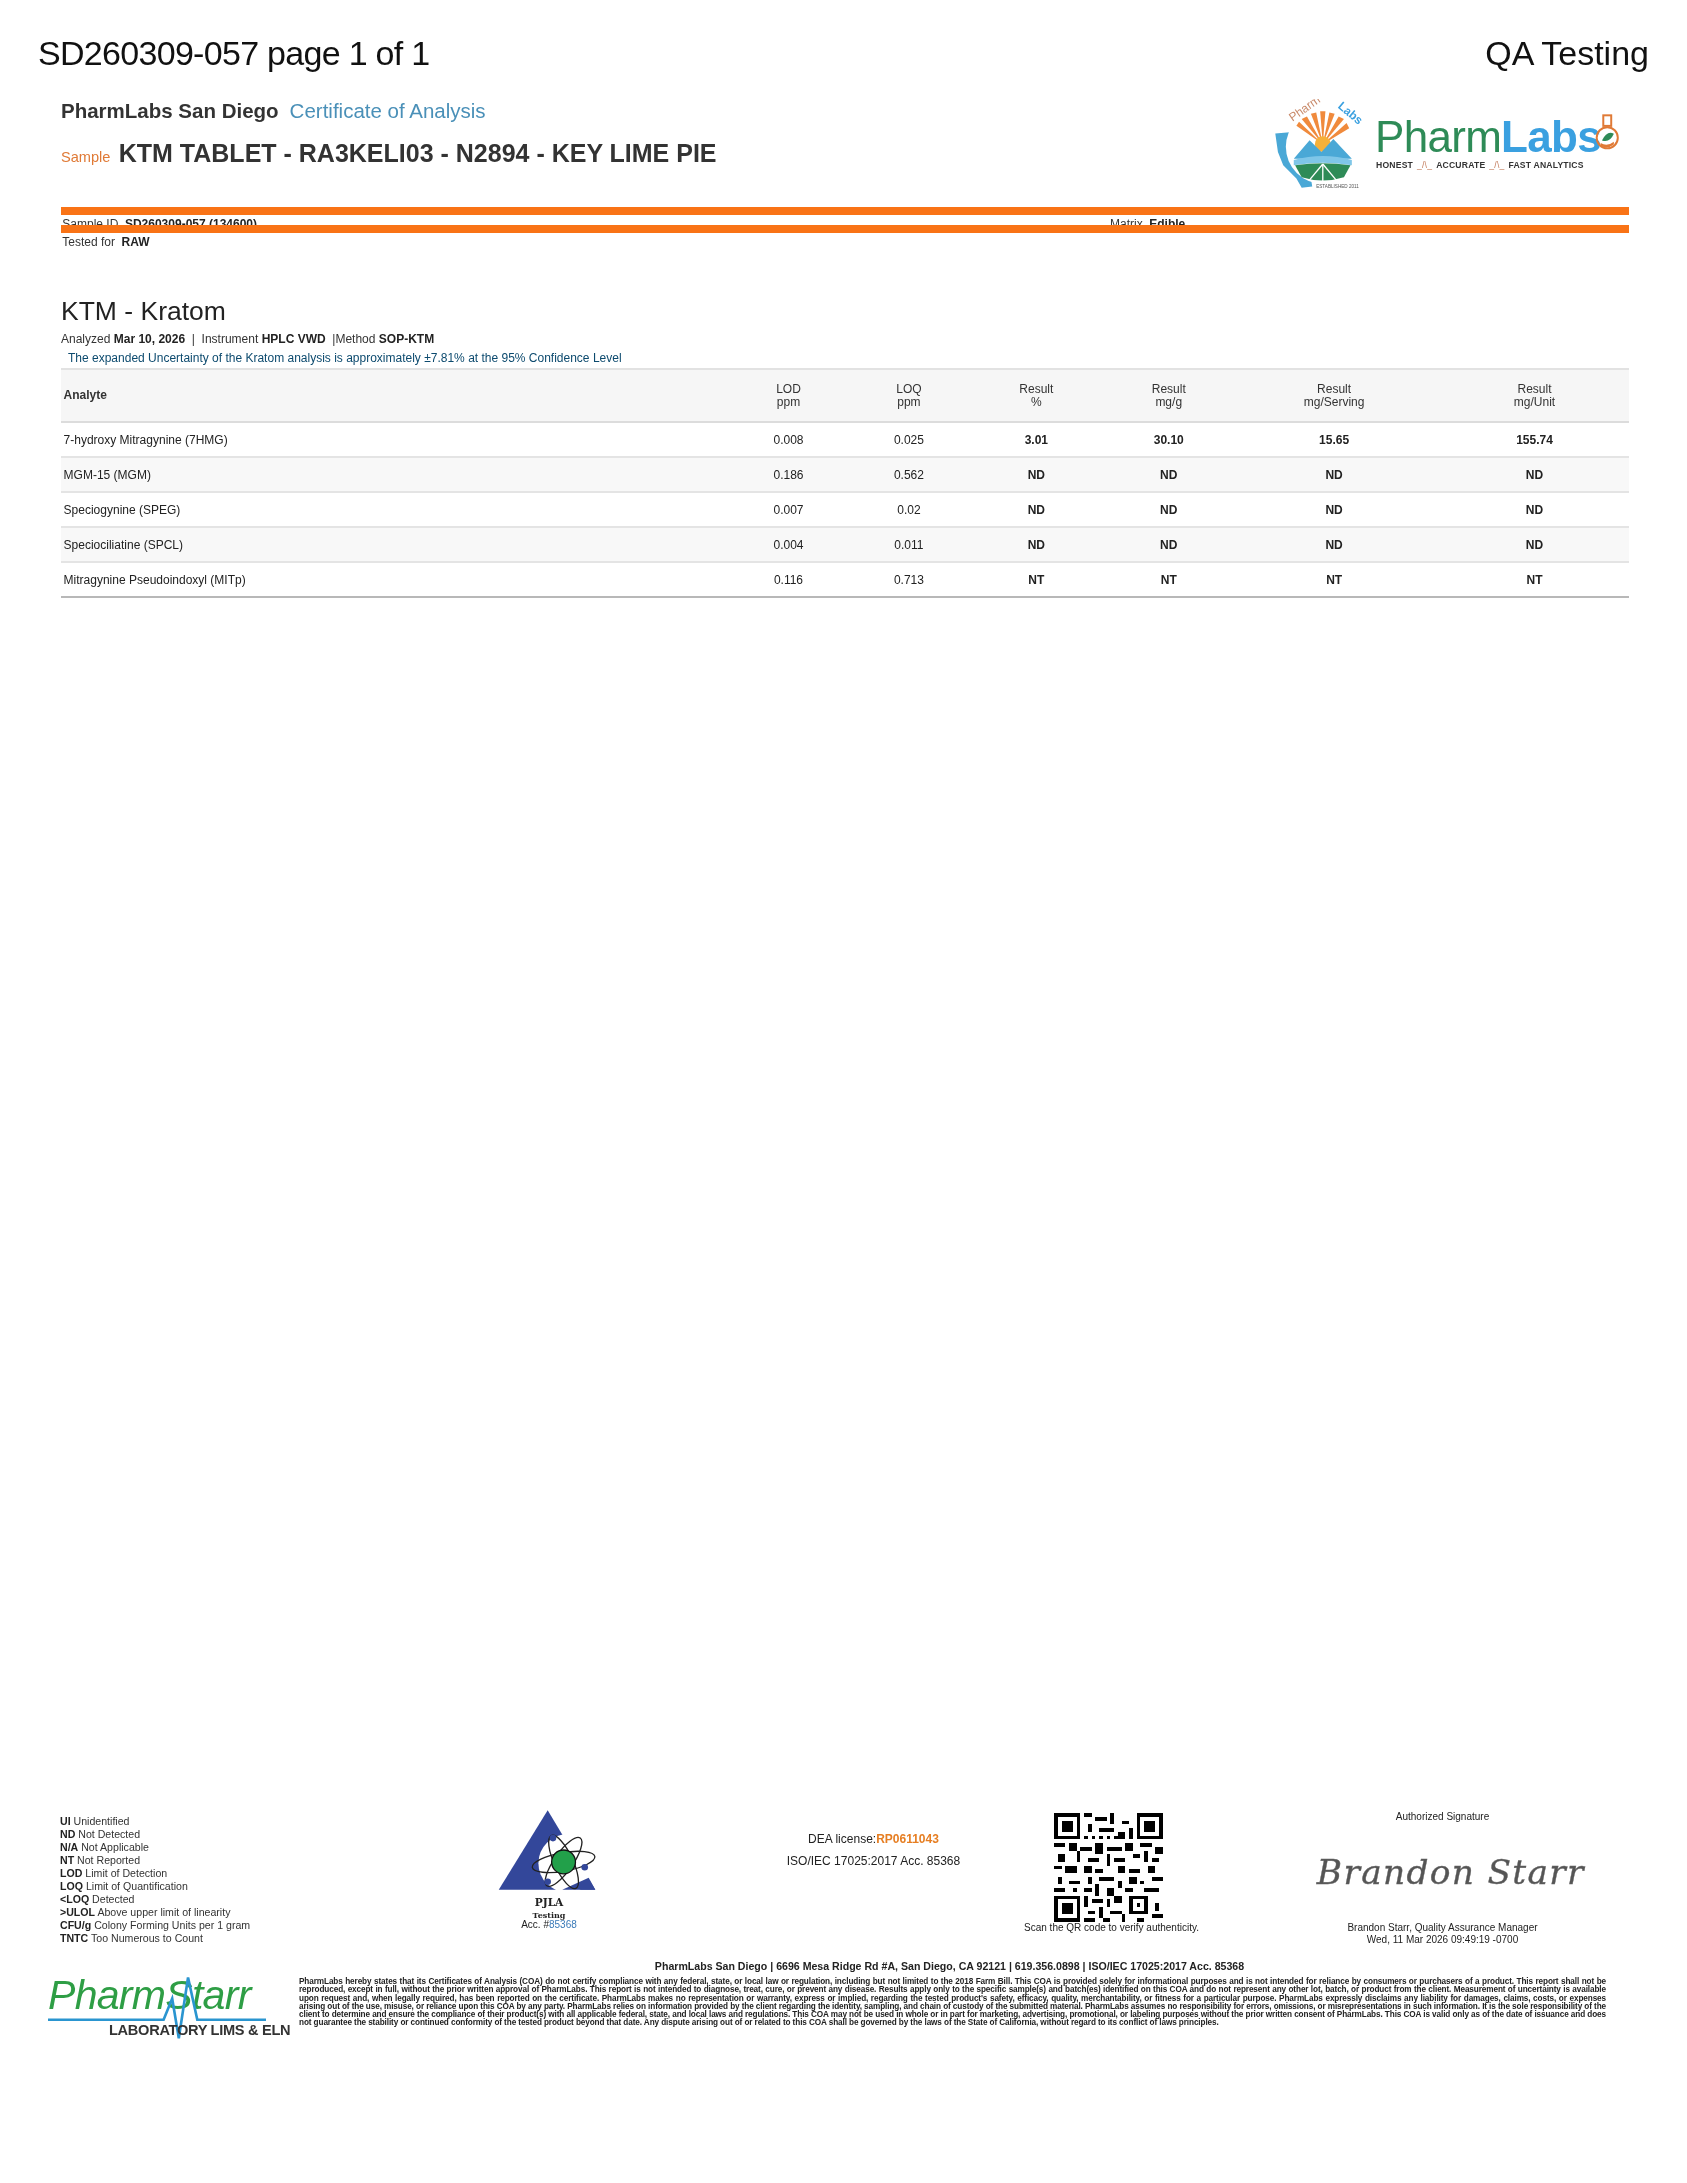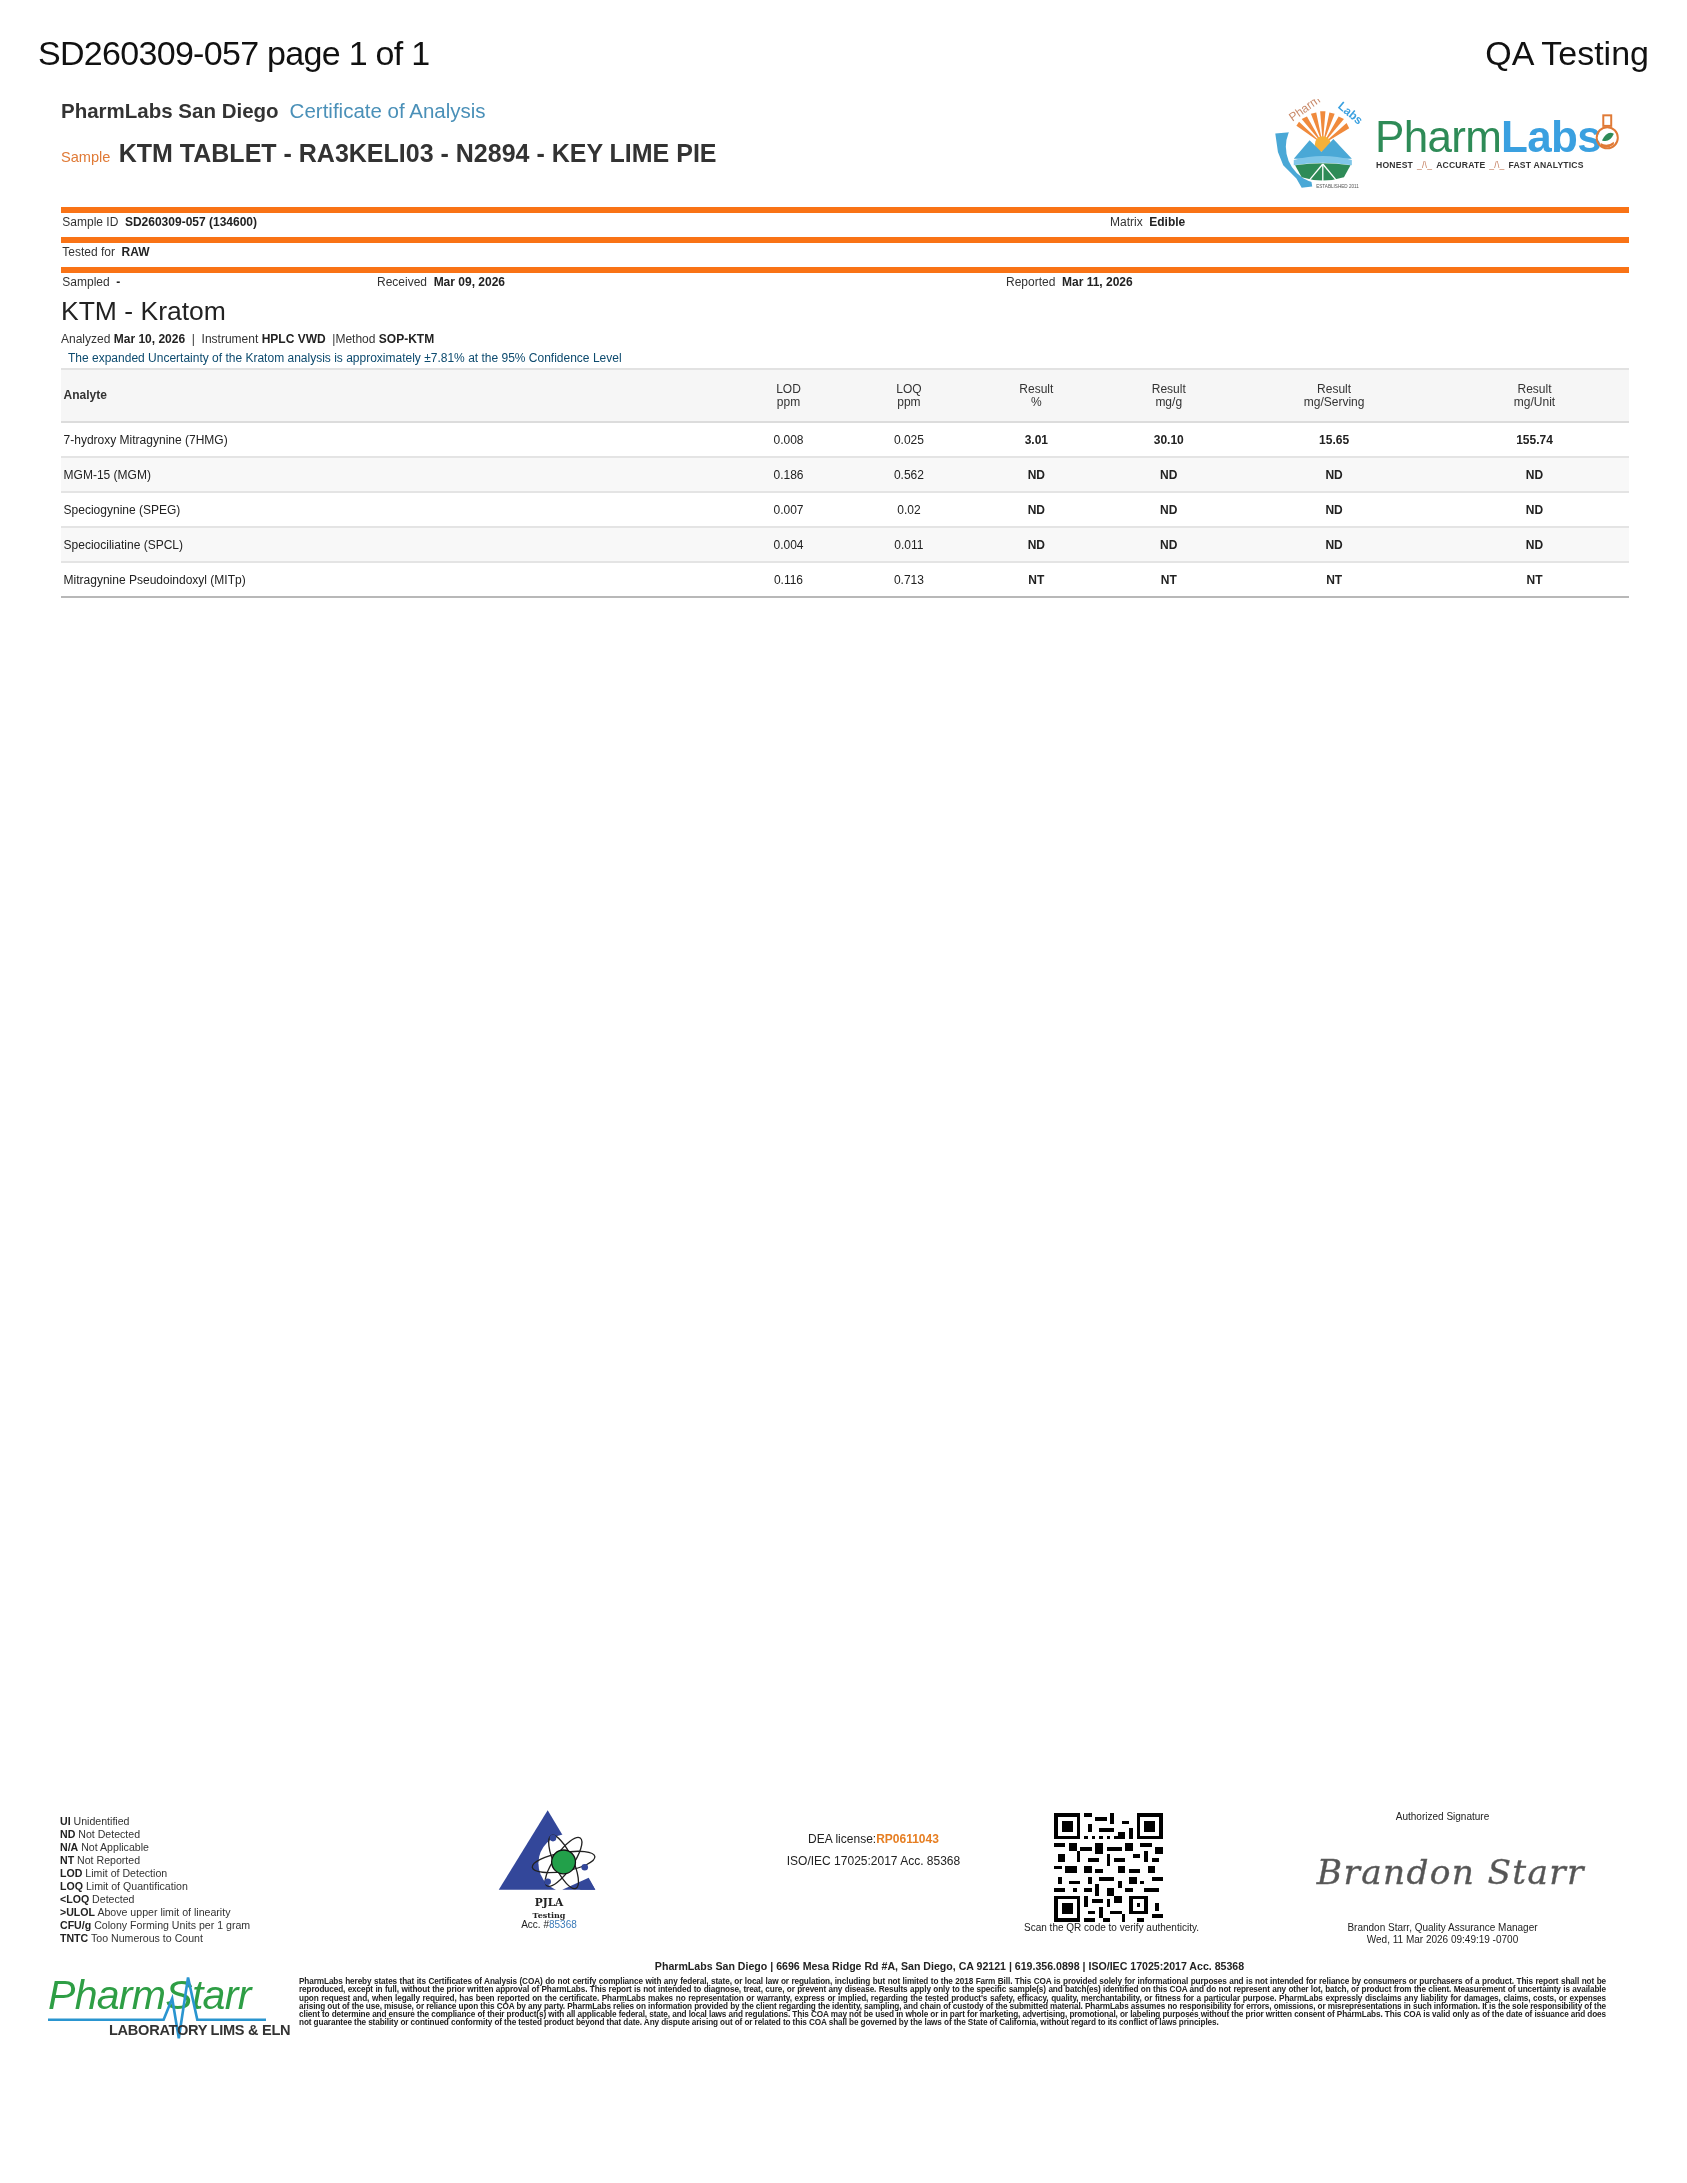--- a/index.html
+++ b/index.html
@@ -22,21 +22,21 @@
   
   #logo { left: 1270px; top: 99px; width: 357px; height: 93px; }
   .brand-text { position: absolute; left: 105px; top: 13.2px; font-family: "Liberation Sans", sans-serif; font-size: 44px; letter-spacing: -0.7px; }
   .brand-text .p { color: #2e8b57; }
   .brand-text .l { color: #3aa0e0; font-weight: 700; }
   .tagline { position: absolute; left: 106px; top: 61px; font-family: "Liberation Sans", sans-serif; font-size: 8.6px; font-weight: 700; color: #333; letter-spacing: 0.2px; white-space: nowrap; }
   .tagline .wave { color: #c27a5a; font-weight: 400; margin: 0 4px; }
 
   
   #info-table { left: 61px; top: 207px; width: 1568px; font-family: "Liberation Sans", sans-serif; font-size: 12px; }
-  .info-row { position: relative; height: 30px; border-top: 6px solid #f97316; }
+  .info-row { position: relative; height: 18px; border-top: 8px solid #f97316; }
   .info-row:last-child { border-bottom: 0; }
   .info-cell { position: absolute; top: 2px; white-space: nowrap; color: #333; }
   .info-cell .k { margin-right: 6.6px; }
   .info-cell .v { font-weight: 700; color: #222; }
 
   
   #section-title { left: 61px; top: 296px; font-size: 26.5px; font-family: "Liberation Sans", sans-serif; color: #222; }
   #analyzed-line { left: 61px; top: 332px; font-size: 12px; font-family: "Liberation Sans", sans-serif; color: #333; white-space: nowrap; }
   #analyzed-line b { font-weight: 700; color: #222; }
   #uncertainty { left: 68px; top: 351px; font-size: 12px; font-family: "Liberation Sans", sans-serif; color: #0c4a6e; }
@@ -150,31 +150,20 @@
     <div class="info-cell" style="left:1.3px;">
       <span class="k">Sample ID</span><span class="v">SD260309-057 (134600)</span>
     </div>
     <div class="info-cell" style="left:1049px;">
       <span class="k">Matrix</span><span class="v">Edible</span>
     </div>
   </div>
   <div class="info-row">
     <div class="info-cell" style="left:1.3px;">
       <span class="k">Tested for</span><span class="v">RAW</span>
-    </div>
-  </div>
-  <div class="info-row">
-    <div class="info-cell" style="left:1.3px;">
-      <span class="k">Sampled</span><span class="v">-</span>
-    </div>
-    <div class="info-cell" style="left:316px;">
-      <span class="k">Received</span><span class="v">Mar 09, 2026</span>
-    </div>
-    <div class="info-cell" style="left:945px;">
-      <span class="k">Reported</span><span class="v">Mar 11, 2026</span>
     </div>
   </div>
 </div>
 
 <div id="section-title" class="abs">KTM - Kratom</div>
 <div id="analyzed-line" class="abs">
   <span>Analyzed</span>
   <b>Mar 10, 2026</b>
   &nbsp;<span>|</span>&nbsp;
   <span>Instrument</span>

